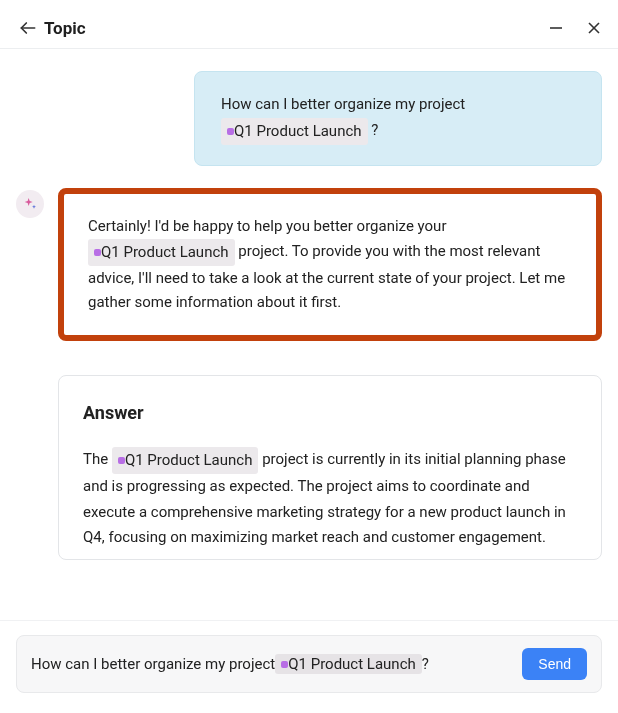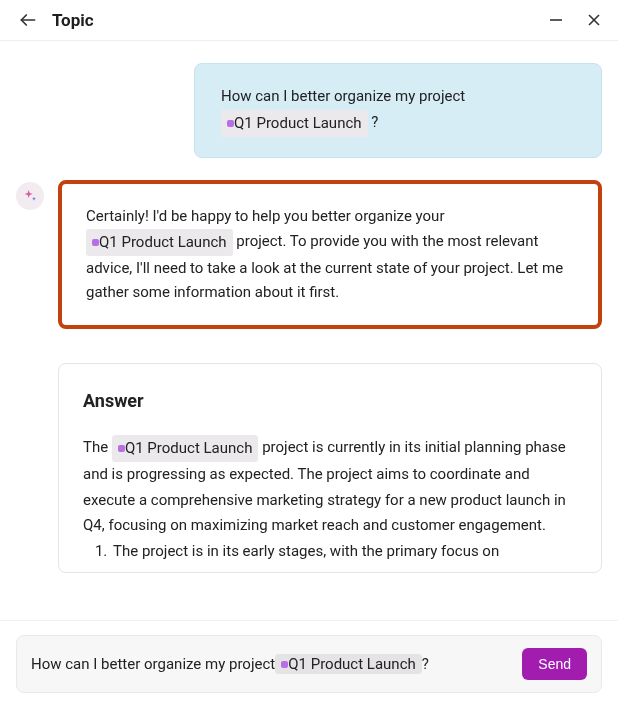--- a/index.html
+++ b/index.html
@@ -11,21 +11,22 @@
       display: flex;
       flex-direction: column;
       overflow: hidden;
       color: #1f1f1f;
     }
     .header {
       display: flex;
       align-items: center;
       padding: 10px 16px 10px 18px;
       border-bottom: 1px solid #eceef0;
-      gap: 14px;
+      gap: 6px;
+      margin-top: 8px;
     }
     .back-arrow {
       width: 20px;
       height: 20px;
       cursor: pointer;
       color: #333;
     }
     .title {
       font-size: 17px;
       font-weight: 700;
@@ -91,21 +92,21 @@
       border-radius: 50%;
       background: #f2ecf1;
       flex: 0 0 28px;
       display: flex;
       align-items: center;
       justify-content: center;
       margin-top: 2px;
     }
     .assistant-card {
       flex: 1;
-      border: 4px solid #c2410c;
+      border: 6px solid #c2410c;
       border-radius: 8px;
       padding: 20px 24px;
       font-size: 15px;
       line-height: 1.65;
       color: #222;
     }
     .answer-card {
       margin-left: 42px;
       border: 1px solid #e3e5e8;
       border-radius: 8px;
@@ -150,21 +151,21 @@
       flex: 1;
       font-size: 15px;
       color: #222;
       display: flex;
       align-items: center;
       flex-wrap: wrap;
       gap: 0;
     }
     .input-text .chip { background: #e6e3e6; }
     .send-btn {
-      background: #a21caf;
+      background: #3b82f6;
       color: #fff;
       border: none;
       border-radius: 6px;
       padding: 8px 16px;
       font-size: 14px;
       font-weight: 500;
       cursor: pointer;
     }
   </style>
 </head>
@@ -219,23 +220,20 @@
 
   <div class="answer-card">
     <div class="answer-heading">Answer</div>
     <div class="answer-body">
       <p>
         <span>The </span><span class="chip">
             <span class="chip-dot"></span>
             <span>Q1 Product Launch</span>
           </span><span> project is currently in its initial planning phase and is progressing as expected. The project aims to coordinate and execute a comprehensive marketing strategy for a new product launch in Q4, focusing on maximizing market reach and customer engagement.</span>
       </p>
-      <ol>
-        <li>The project is in its early stages, with the primary focus on</li>
-      </ol>
     </div>
   </div>
 
 </div>
 
 <div class="input-bar">
   <div class="input-inner">
     <div class="input-text">
       <span>How can I better organize my project </span>
         <span class="chip">

